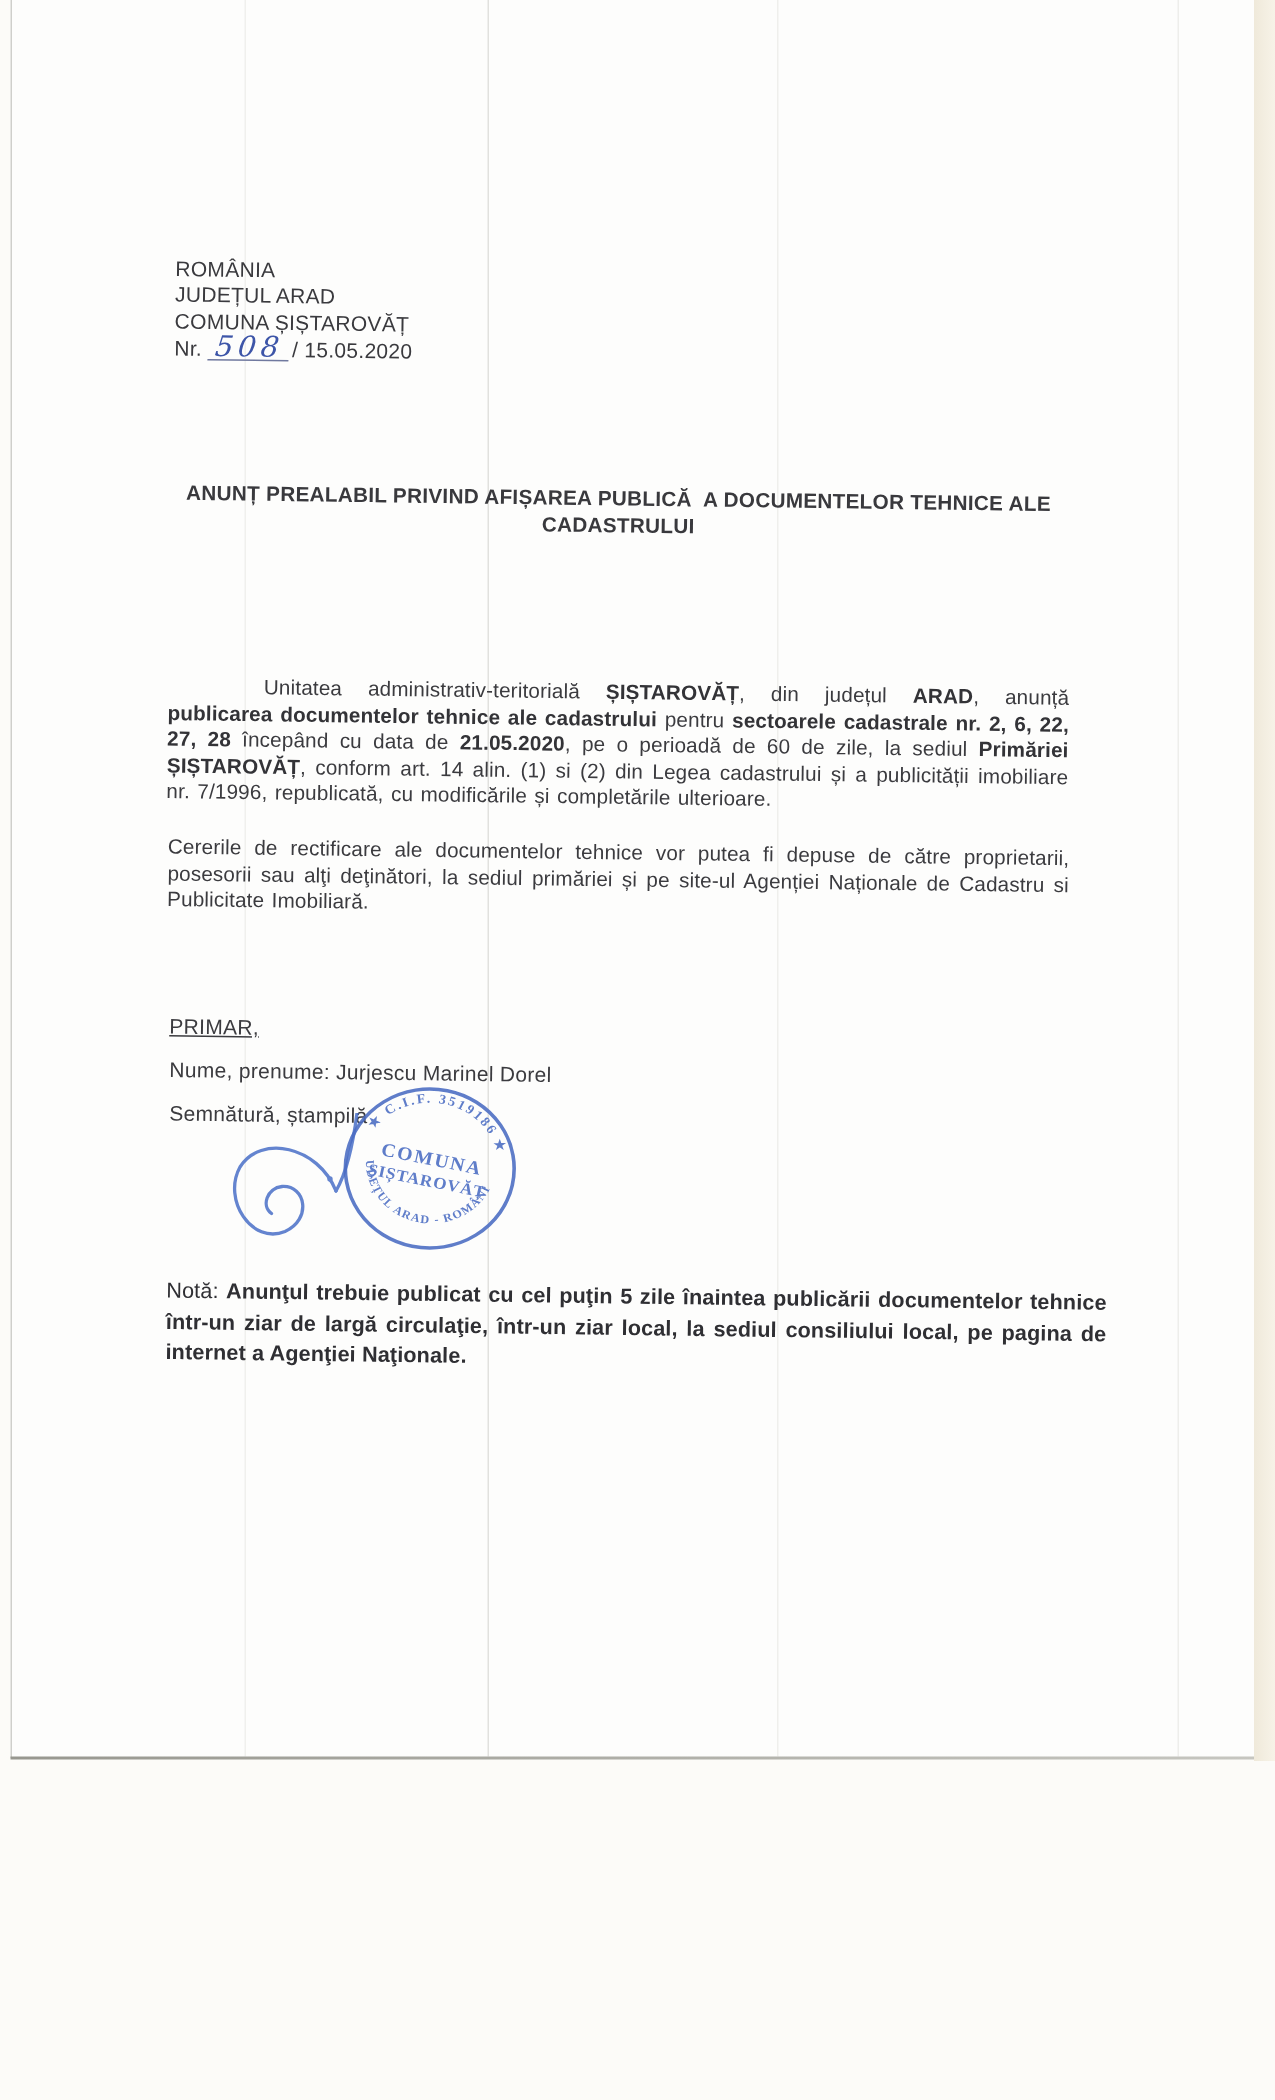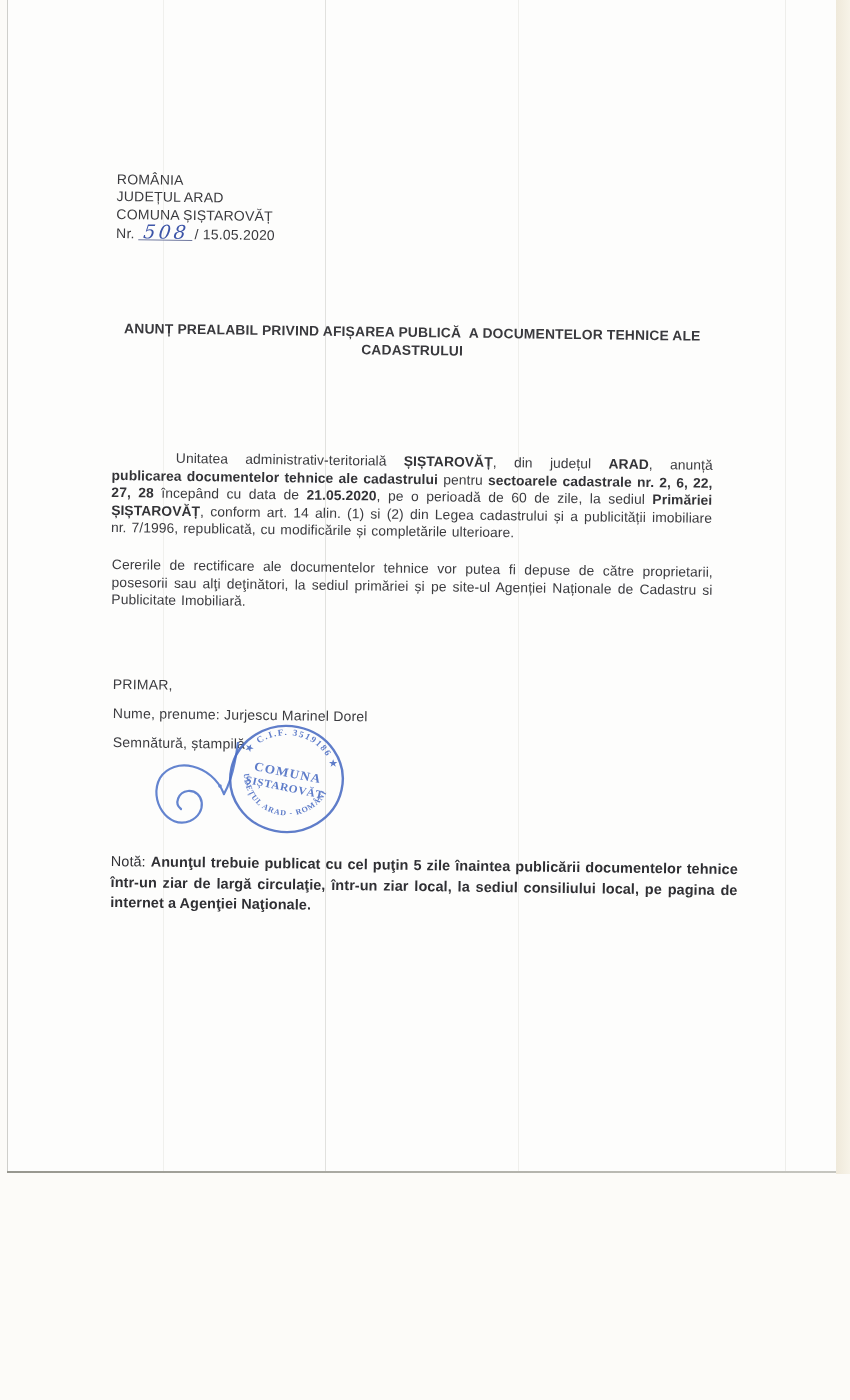--- a/index.html
+++ b/index.html
@@ -57,21 +57,21 @@
     position:absolute;left:112px;width:601px;
     font-size:13.8px;line-height:17.6px;
     text-align:justify;letter-spacing:.1px;word-spacing:1px;
     color:#3b3b3f;
   }
   .para b{color:#333337;}
   .p1{top:449px;text-indent:64px;}
   .p2{top:556px;}
 
   .sig-line{position:absolute;left:113px;font-size:14px;letter-spacing:.2px;color:#3b3b3f;white-space:nowrap;}
-  .sig-role{top:676px;}
+  .sig-role{top:676px;text-decoration:underline;}
   .sig-name{top:705px;}
   .sig-stamp-label{top:734px;}
 
   .stamp-svg{position:absolute;left:226px;top:722px;opacity:.88;}
   .sign-svg{position:absolute;left:150px;top:742px;opacity:.85;}
 
   .note{
     position:absolute;left:111px;top:851px;width:627px;
     font-size:14.4px;line-height:20.6px;color:#2f2f33;
     text-align:justify;letter-spacing:.1px;

